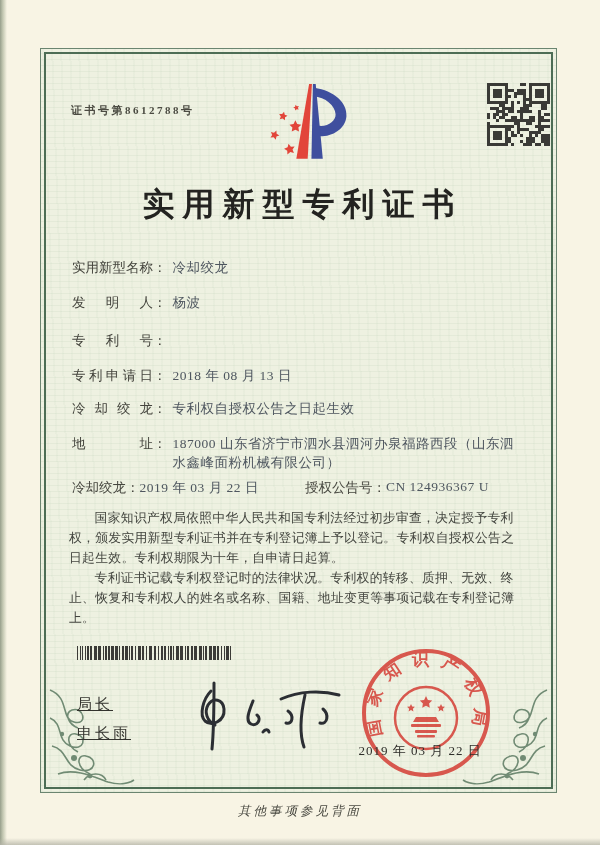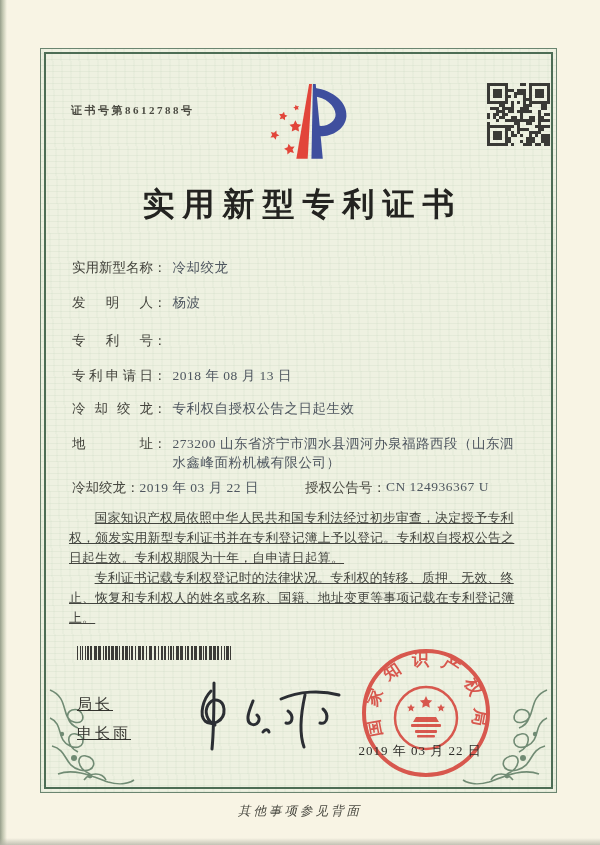--- a/index.html
+++ b/index.html
@@ -53,21 +53,21 @@
   .f-value { flex:1; color:#4e565f; letter-spacing:.5px; }
   .row-0 { top:209px; } .row-1 { top:244px; } .row-2 { top:282px; }
   .row-3 { top:317px; } .row-4 { top:350px; } .row-5 { top:385px; }
   .grant-row { position:absolute; left:31px; top:430px; font-size:13.5px; color:#46463f; display:flex; }
   .grant-pair { display:flex; }
   .grant-gap { width:46px; }
   .grant-pair .g-value { color:#4e565f; letter-spacing:.5px; }
 
   .body-text { position:absolute; left:28px; top:459px; width:458px;
     font-size:12.8px; line-height:20px; color:#43453f; }
-  .body-text p { text-indent:2em; letter-spacing:.3px;text-decoration:underline; }
+  .body-text p { text-indent:2em; letter-spacing:.3px; }
 
   .barcode { position:absolute; left:36px; top:597px; height:14px; display:flex; align-items:stretch; }
   .barcode i { display:block; background:#3b3b37; }
   .barcode s { display:block; }
 
   .officer { position:absolute; left:36px; top:646px; font-size:15px; color:#33332e;
     font-family:"Liberation Sans","DejaVu Sans",sans-serif;text-decoration:underline; }
   .officer div { margin-bottom:10px; letter-spacing:3px; }
 
   .signature { position:absolute; left:136px; top:628px; width:168px; height:78px; }
@@ -399,21 +399,21 @@
         <span class="f-value">2018 年 08 月 13 日</span>
     </div>
     <div class="f-row row-4">
       <span class="f-label">冷却绞龙</span>
         <span class="f-colon">：</span>
         <span class="f-value">专利权自授权公告之日起生效</span>
     </div>
     <div class="f-row row-5">
       <span class="f-label">地址</span>
         <span class="f-colon">：</span>
-        <span class="f-value">273200 山东省济宁市泗水县泗河办泉福路西段（山东泗水鑫峰面粉机械有限公司）</span>
+        <span class="f-value">187000 山东省济宁市泗水县泗河办泉福路西段（山东泗水鑫峰面粉机械有限公司）</span>
     </div>
 
     <div class="grant-row">
       <span class="grant-pair">
         <span>冷却绞龙</span>
           <span>：</span>
           <span class="g-value">2019 年 03 月 22 日</span>
       </span>
       <span class="grant-gap"></span>
       <span class="grant-pair">

